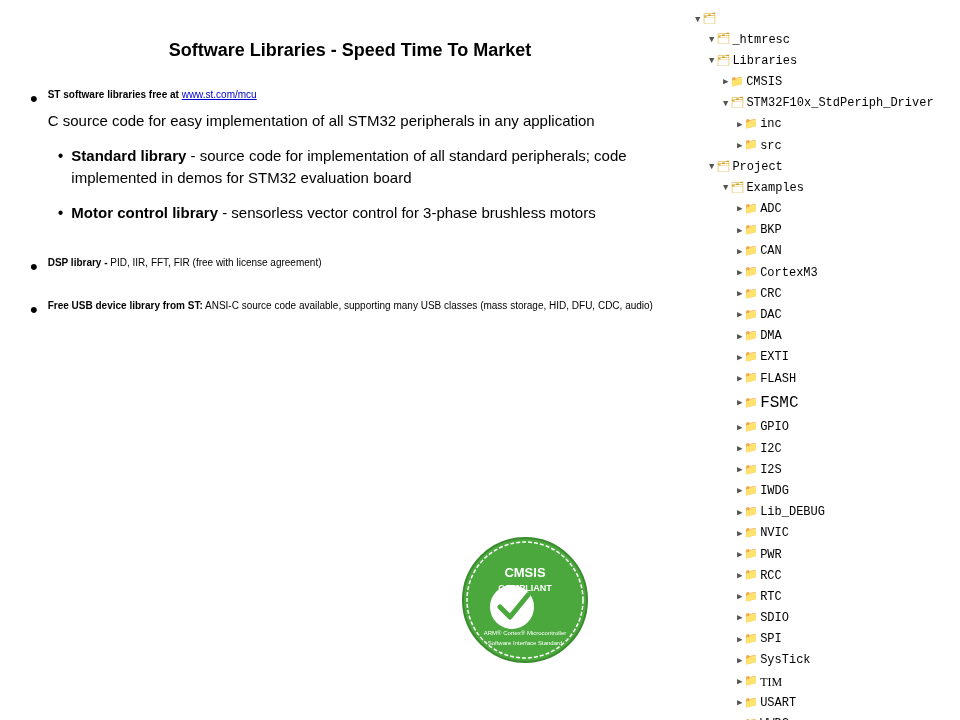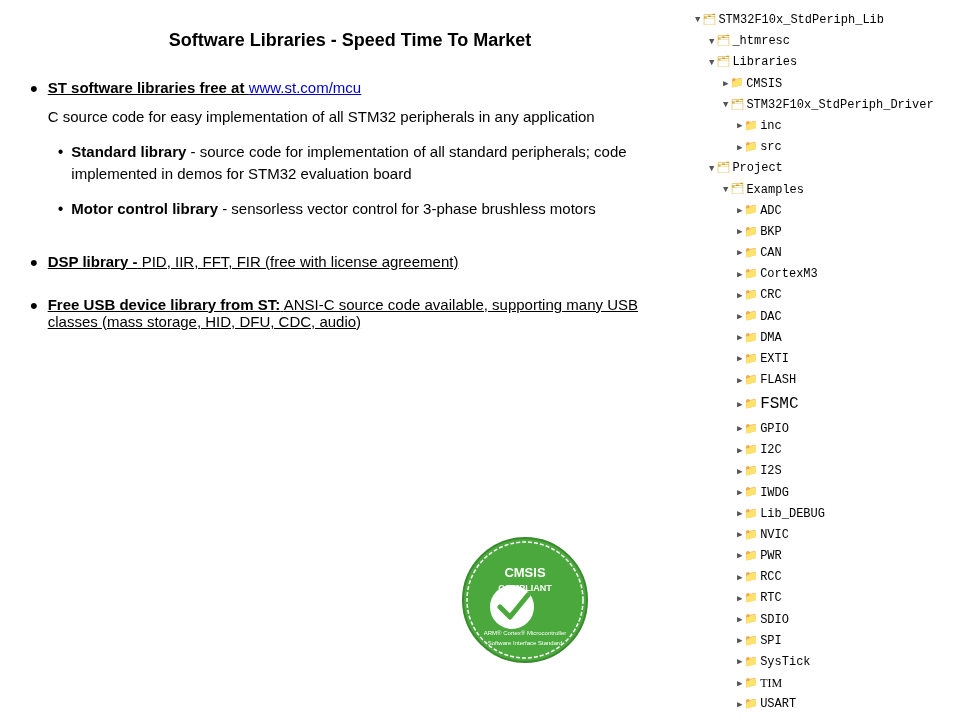--- a/index.html
+++ b/index.html
@@ -15,21 +15,21 @@
     }
 
     .main-container {
       display: flex;
       width: 960px;
       height: 720px;
     }
 
     .content-area {
       flex: 1;
-      padding: 30px 20px 20px 30px;
+      padding: 40px 20px 20px 30px;
     }
 
     .page-title {
       text-align: center;
       font-size: 18px;
       font-weight: bold;
       margin-bottom: 28px;
     }
 
     .bullet-list {
@@ -48,22 +48,21 @@
       margin-right: 10px;
       margin-top: -3px;
       flex-shrink: 0;
     }
 
     .bullet-content {
       flex: 1;
     }
 
     .bullet-main-text {
-      font-size: 15px;
-      text-decoration: underline;
+      font-size: 10px;
     }
 
     .bold-text {
       font-weight: bold;
     }
 
     .link-text {
       color: #0000cc;
       text-decoration: underline;
     }
@@ -212,21 +211,20 @@
       </svg>
     </div>
 
   </div>
 
   <div class="sidebar">
     <div id="tree-container">
         <div class="tree-item" style="padding-left: 0px;">
           <span class="expand-btn">▼</span>
           <span class="tree-icon" style="color: rgb(212, 160, 23);">🗂</span>
-          <span style="font-size: 12px;">STM32F10x_StdPeriph_Lib</span>
         </div>
         <div class="tree-item" style="padding-left: 14px;">
           <span class="expand-btn">▼</span>
           <span class="tree-icon" style="color: rgb(212, 160, 23);">🗂</span>
           <span style="font-size: 12px;">_htmresc</span>
         </div>
         <div class="tree-item" style="padding-left: 14px;">
           <span class="expand-btn">▼</span>
           <span class="tree-icon" style="color: rgb(212, 160, 23);">🗂</span>
           <span style="font-size: 12px;">Libraries</span>

